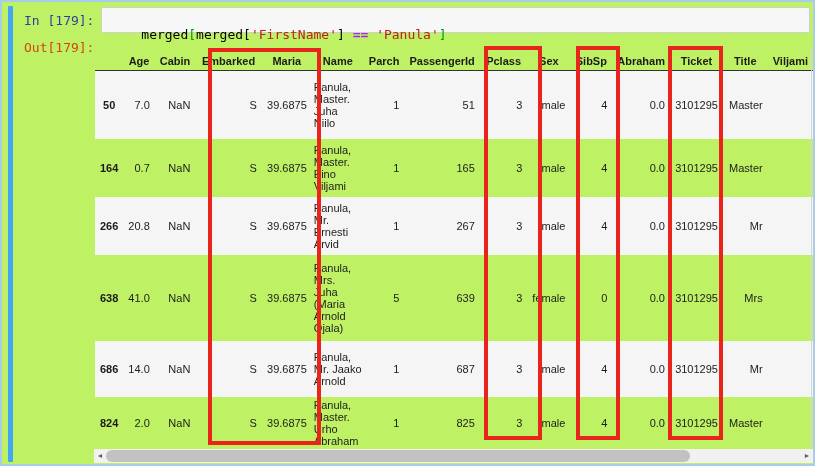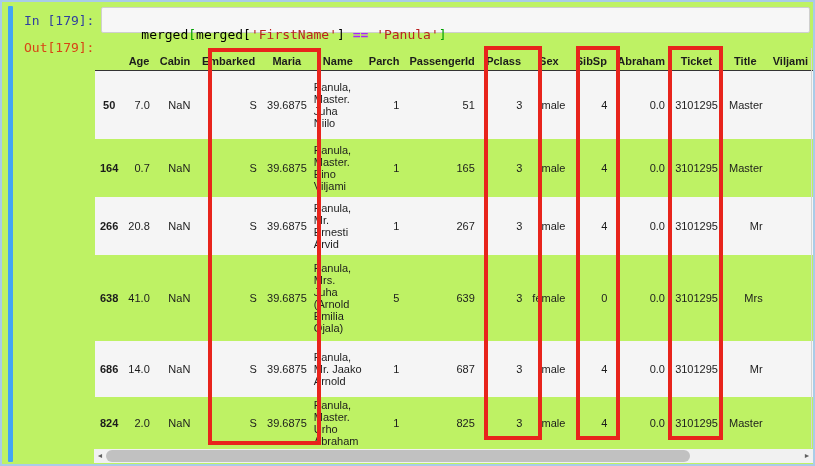--- a/index.html
+++ b/index.html
@@ -161,21 +161,21 @@
             <td class="center">Mr</td>
             <td></td>
           </tr>
           <tr>
             <th>638</th>
             <td>41.0</td>
             <td>NaN</td>
             <td>S</td>
             <td>39.6875</td>
             <td class="name-cell">
-              <div class="nm">Panula, Mrs. Juha (Arnold Emilia Ojala)</div>
+              <div class="nm">Panula, Mrs. Juha (Maria Arnold Ojala)</div>
             </td>
             <td>5</td>
             <td>639</td>
             <td>3</td>
             <td>female</td>
             <td>0</td>
             <td>0.0</td>
             <td>3101295</td>
             <td class="center">Mrs</td>
             <td></td>

